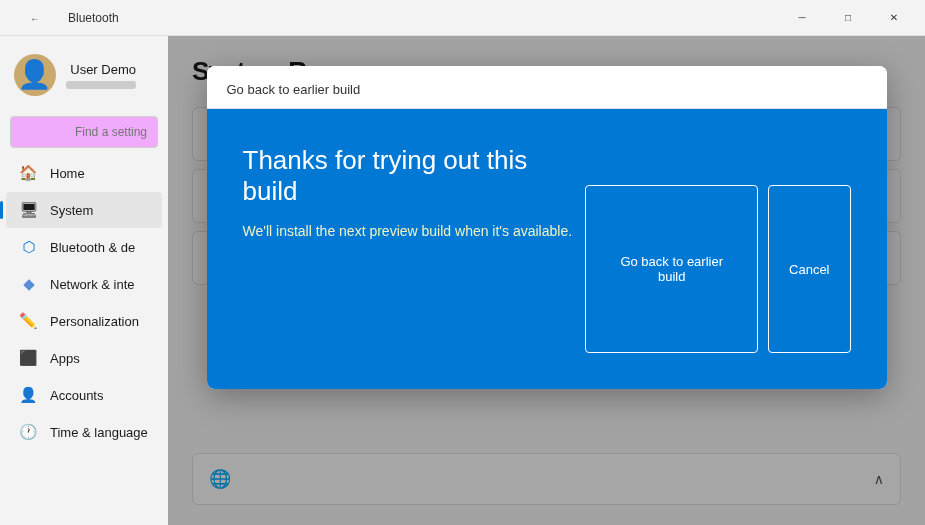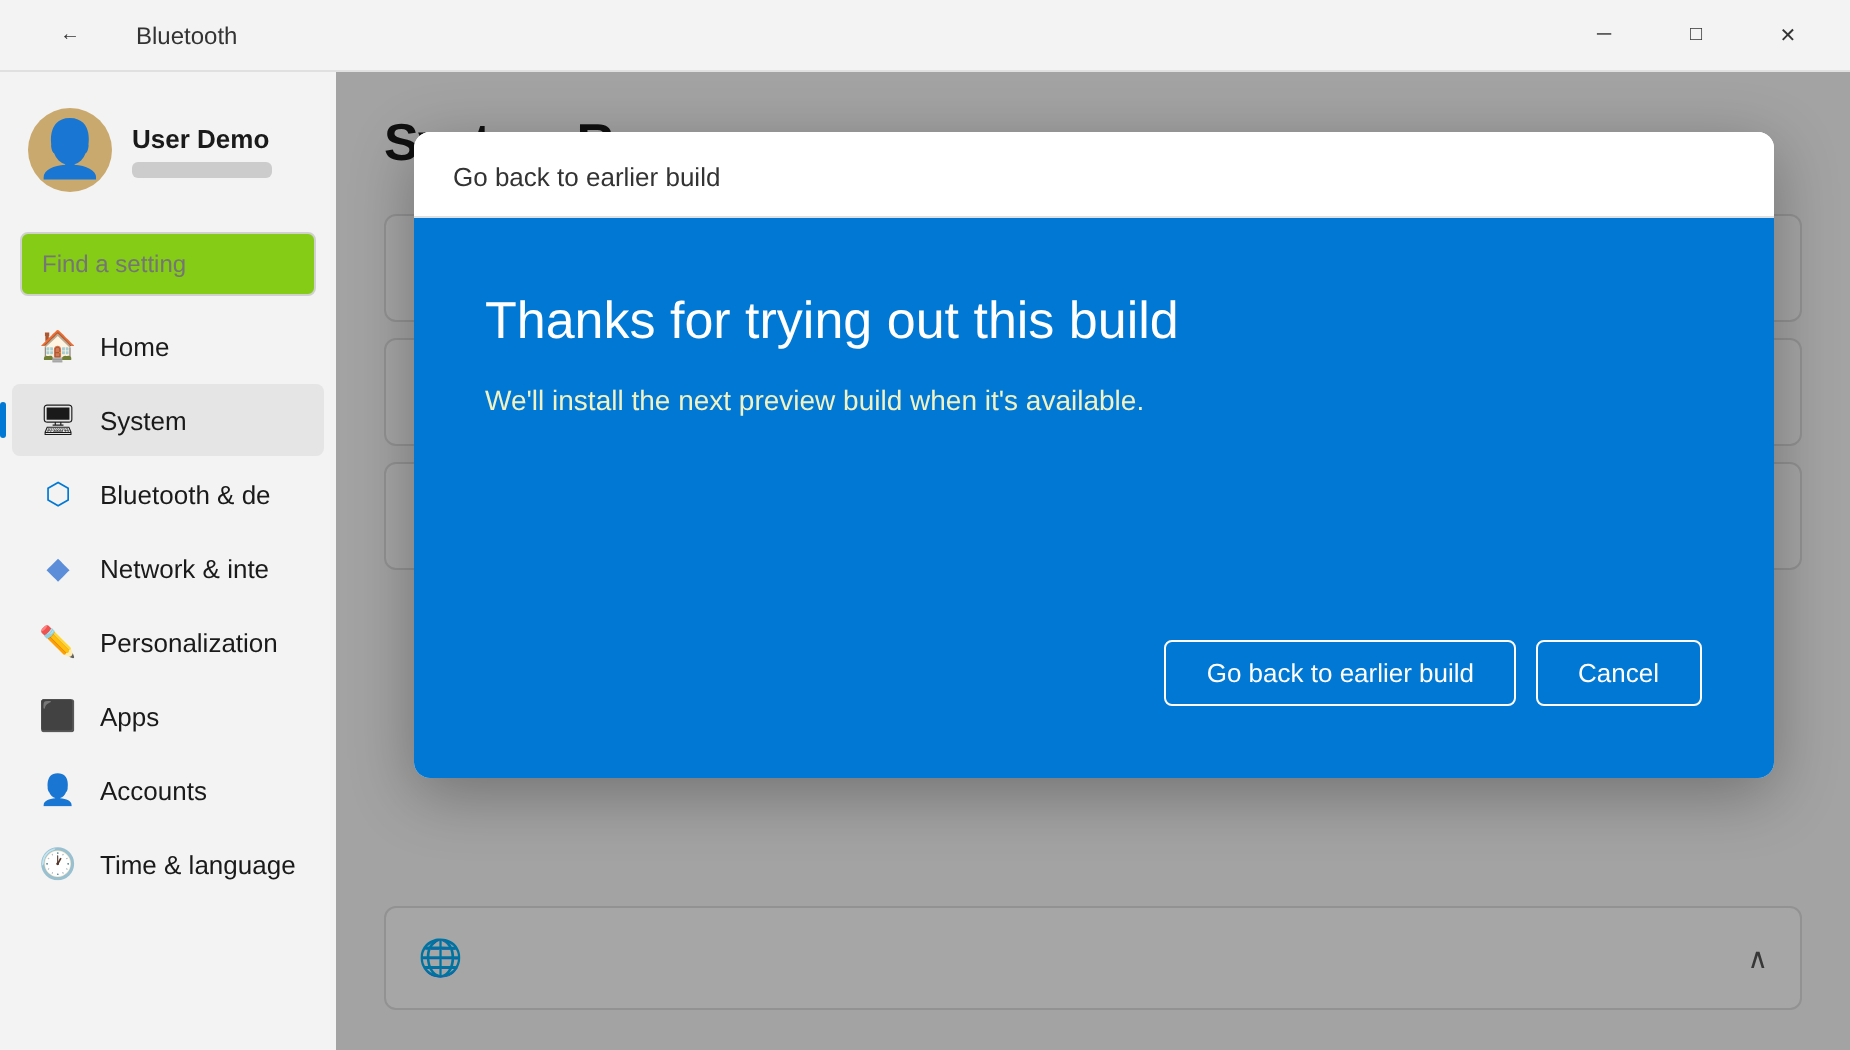--- a/index.html
+++ b/index.html
@@ -88,26 +88,27 @@
       font-size: 28px;
       color: #6b4c2a;
       line-height: 1;
     }
     .user-info {
       display: flex;
       flex-direction: column;
     }
     .user-name {
       font-size: 13px;
-      font-weight: 700;
+      font-weight: 400;
       color: #1a1a1a;
       white-space: nowrap;
       overflow: hidden;
       text-overflow: ellipsis;
       max-width: 90px;
+      text-align: right;
     }
     .user-sub {
       font-size: 11px;
       color: #666;
       background: #ccc;
       height: 8px;
       width: 70px;
       border-radius: 3px;
       margin-top: 4px;
     }
@@ -117,23 +118,24 @@
       margin: 6px 10px;
       position: relative;
     }
     .search-input {
       width: 100%;
       height: 32px;
       border: 1px solid #d0d0d0;
       border-radius: 4px;
       padding: 0 10px;
       font-size: 12px;
-      background: #84cc16;
+      background: #f0abfc;
       color: #555;
       outline: none;
+      text-align: right;
     }
 
     
     .nav-item {
       display: flex;
       align-items: center;
       gap: 12px;
       padding: 9px 14px;
       cursor: pointer;
       font-size: 13px;
@@ -269,22 +271,22 @@
     }
     .modal-header-text {
       font-size: 13px;
       color: #333;
     }
     .modal-body {
       background: #0078d4;
       padding: 36px 36px 36px 36px;
       min-height: 280px;
       display: flex;
-      flex-direction: column;
-      justify-content: space-between;
+      flex-direction: row;
+      justify-content: flex-start;
     }
     .modal-title {
       font-size: 26px;
       font-weight: 400;
       color: white;
       margin-bottom: 16px;
     }
     .modal-subtitle {
       font-size: 14px;
       color: #fef9c3;

